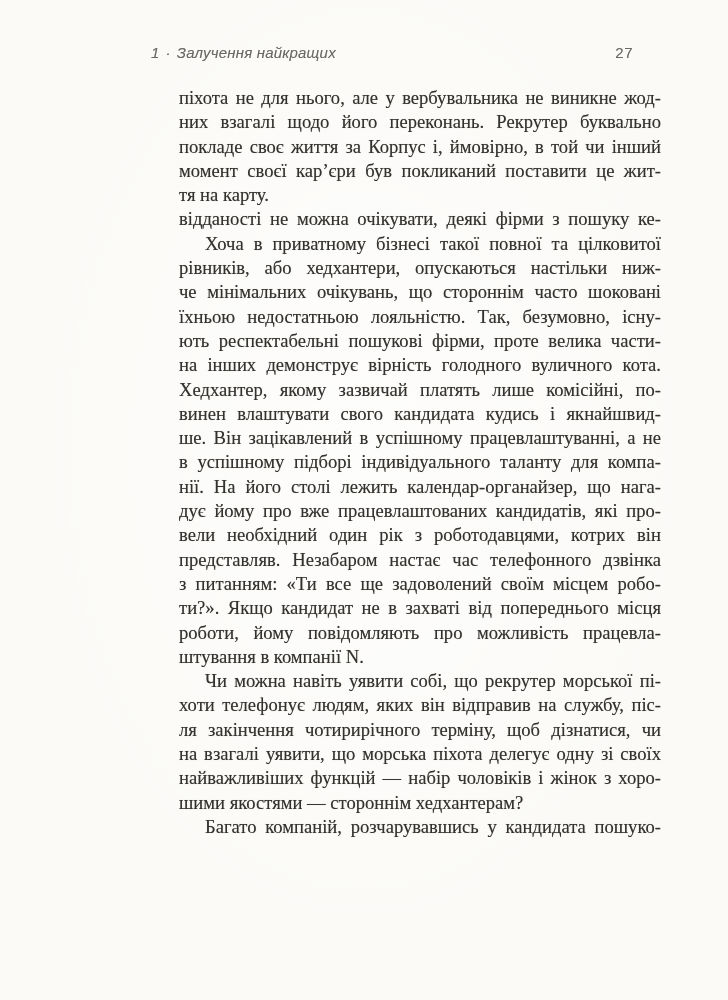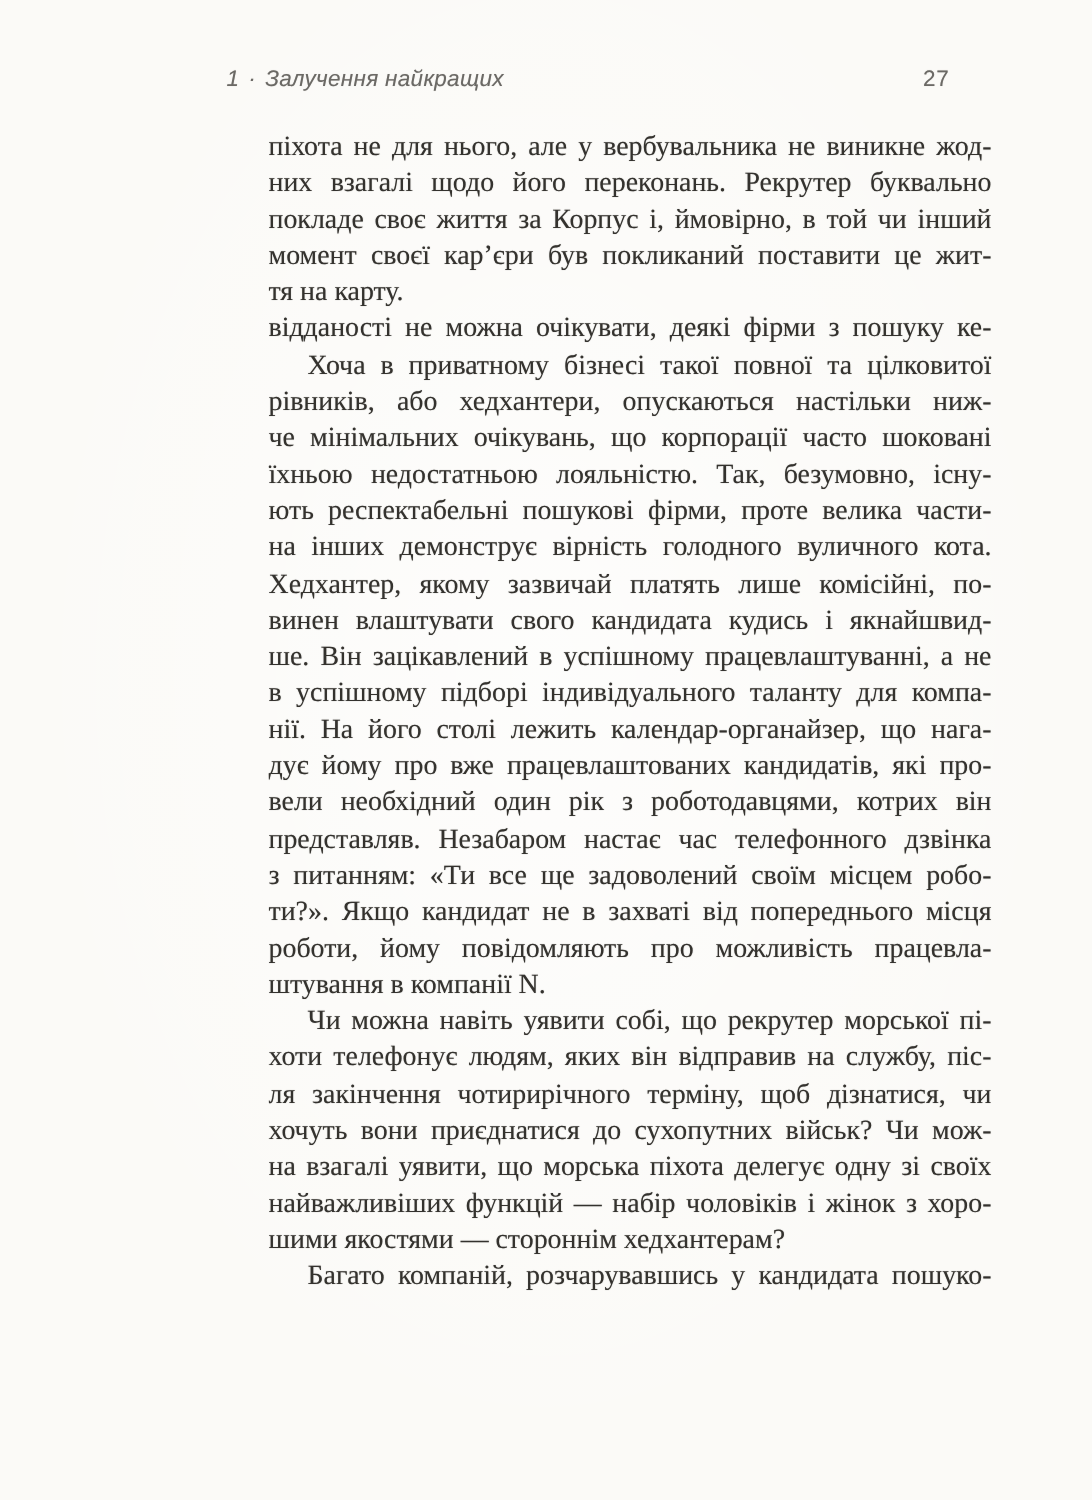--- a/index.html
+++ b/index.html
@@ -88,42 +88,41 @@
         <div class="line">піхота не для нього, але у вербувальника не виникне жод-</div>
         <div class="line">них взагалі щодо його переконань. Рекрутер буквально</div>
         <div class="line">покладе своє життя за Корпус і, ймовірно, в той чи інший</div>
         <div class="line">момент своєї кар’єри був покликаний поставити це жит-</div>
         <div class="line para-end">тя на карту.</div>
       </div>
       <div class="paragraph">
         <div class="line">відданості не можна очікувати, деякі фірми з пошуку ке-</div>
         <div class="line indent">Хоча в приватному бізнесі такої повної та цілковитої</div>
         <div class="line">рівників, або хедхантери, опускаються настільки ниж-</div>
-        <div class="line">че мінімальних очікувань, що корпорації часто шоковані</div>
+        <div class="line">че мінімальних очікувань, що стороннім часто шоковані</div>
         <div class="line">їхньою недостатньою лояльністю. Так, безумовно, існу-</div>
         <div class="line">ють респектабельні пошукові фірми, проте велика части-</div>
         <div class="line">на інших демонструє вірність голодного вуличного кота.</div>
         <div class="line">Хедхантер, якому зазвичай платять лише комісійні, по-</div>
         <div class="line">винен влаштувати свого кандидата кудись і якнайшвид-</div>
         <div class="line">ше. Він зацікавлений в успішному працевлаштуванні, а не</div>
         <div class="line">в успішному підборі індивідуального таланту для компа-</div>
         <div class="line">нії. На його столі лежить календар-органайзер, що нага-</div>
         <div class="line">дує йому про вже працевлаштованих кандидатів, які про-</div>
         <div class="line">вели необхідний один рік з роботодавцями, котрих він</div>
         <div class="line">представляв. Незабаром настає час телефонного дзвінка</div>
         <div class="line">з питанням: «Ти все ще задоволений своїм місцем робо-</div>
         <div class="line">ти?». Якщо кандидат не в захваті від попереднього місця</div>
         <div class="line">роботи, йому повідомляють про можливість працевла-</div>
         <div class="line para-end">штування в компанії N.</div>
       </div>
       <div class="paragraph">
         <div class="line indent">Чи можна навіть уявити собі, що рекрутер морської пі-</div>
         <div class="line">хоти телефонує людям, яких він відправив на службу, піс-</div>
         <div class="line">ля закінчення чотирирічного терміну, щоб дізнатися, чи</div>
-        <div class="line">хочуть вони приєднатися до сухопутних військ? Чи мож-</div>
         <div class="line">на взагалі уявити, що морська піхота делегує одну зі своїх</div>
         <div class="line">найважливіших функцій — набір чоловіків і жінок з хоро-</div>
         <div class="line para-end">шими якостями — стороннім хедхантерам?</div>
       </div>
       <div class="paragraph">
         <div class="line indent">Багато компаній, розчарувавшись у кандидата пошуко-</div>
       </div>
     </main>
 </div>
 

